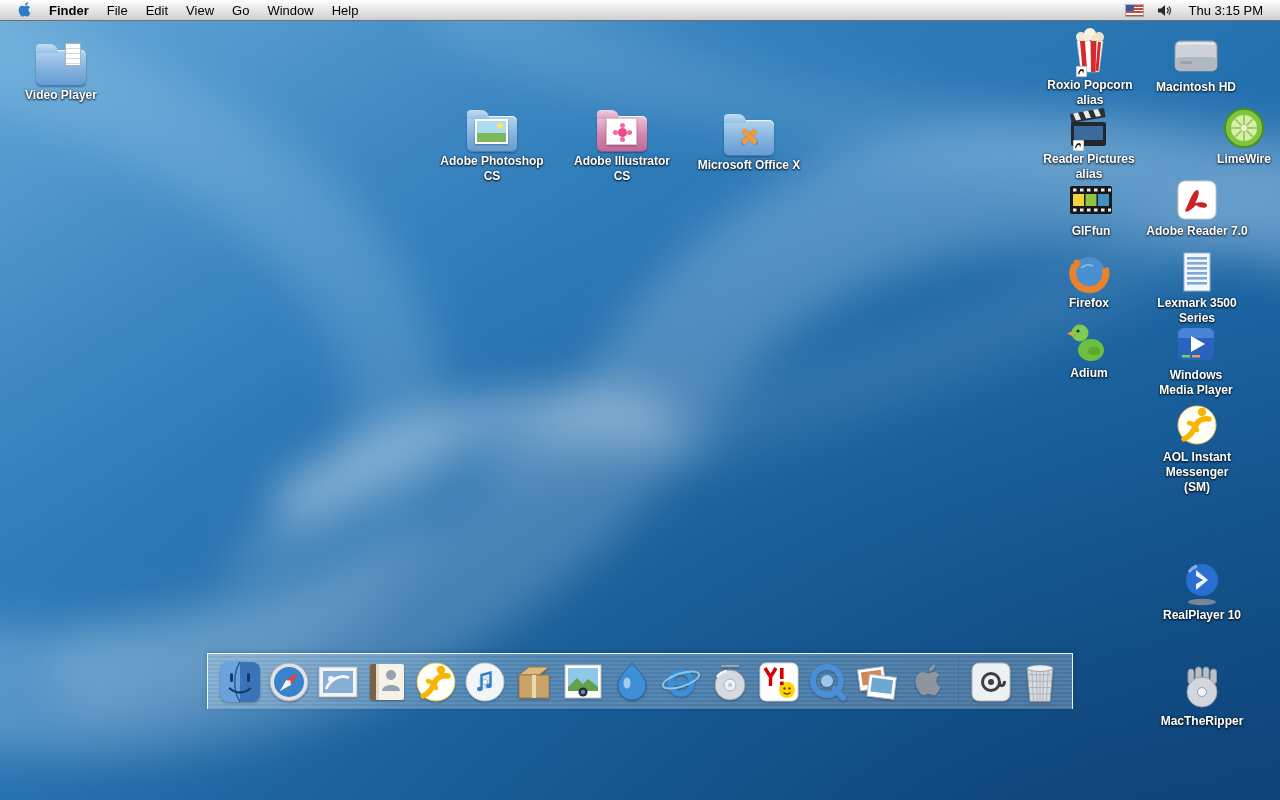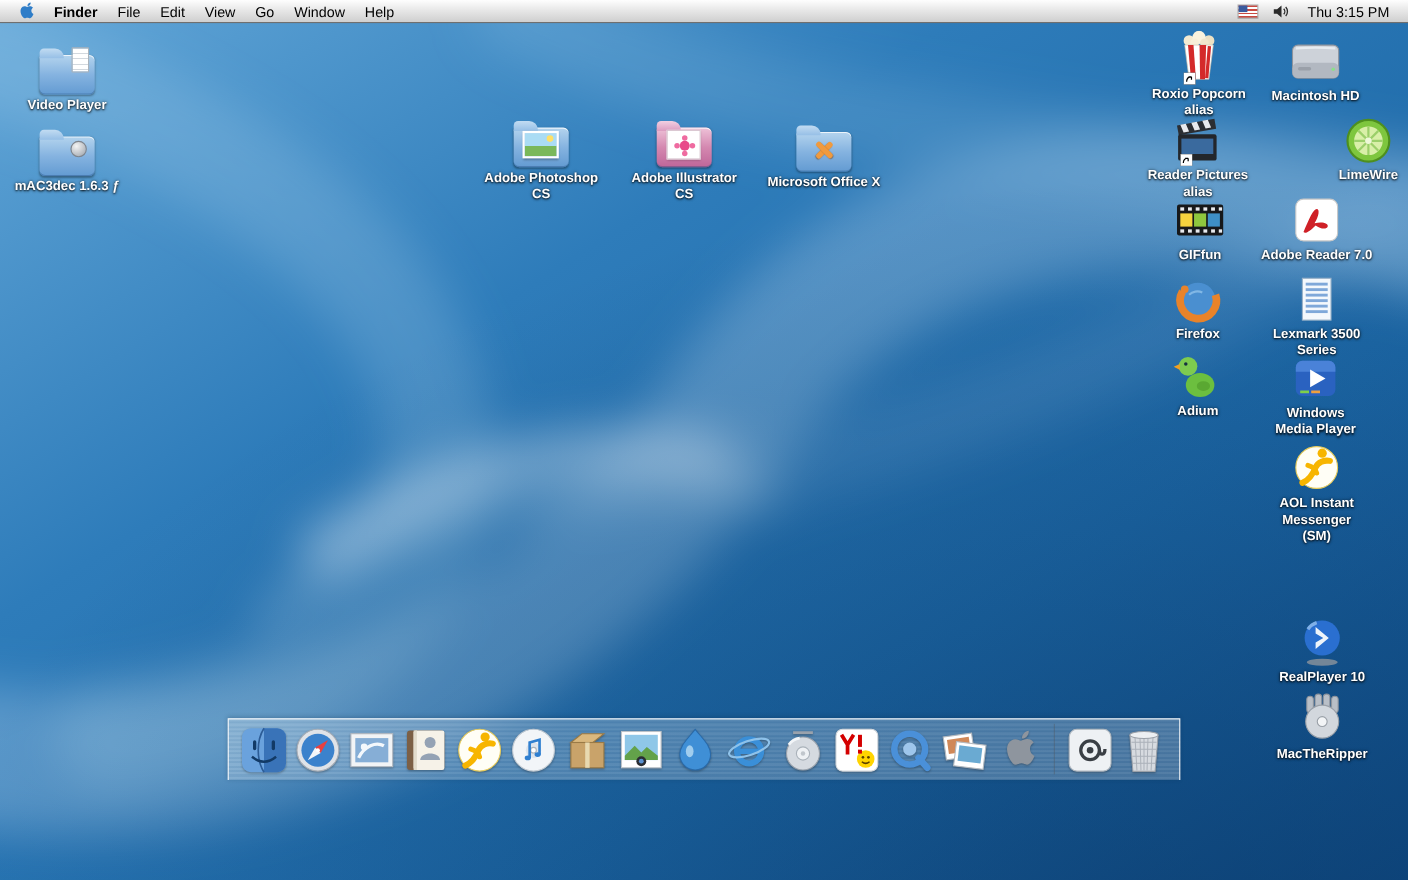--- a/index.html
+++ b/index.html
@@ -102,28 +102,20 @@
   </div>
 
   <div class="dicon" style="left:61px;top:36px">
     <div class="art">
         <div class="folder">
           <span class="ov-doc"></span>
         </div>
       </div>
     <div class="lbl">Video Player</div>
   </div>
-  <div class="dicon" style="left:61px;top:110px">
-    <div class="art">
-        <div class="folder">
-          <span class="ov-gadget"></span>
-        </div>
-      </div>
-    <div class="lbl">mAC3dec 1.6.3 ƒ</div>
-  </div>
   <div class="dicon" style="left:492px;top:102px">
     <div class="art">
         <div class="folder">
           <span class="ov-photo"></span>
         </div>
       </div>
     <div class="lbl">Adobe Photoshop CS</div>
   </div>
   <div class="dicon" style="left:622px;top:102px">
     <div class="art">
@@ -302,21 +294,21 @@
     <div class="art">
       <svg width="44" height="46" viewBox="0 0 44 46">
           <ellipse cx="22" cy="42" rx="14" ry="3.2" fill="#8d939c" opacity=".8"></ellipse>
           <circle cx="22" cy="20" r="16" fill="#2a6fd0"></circle>
           <path d="M16 10l12 10-12 10v-6l7-4-7-4z" fill="#eef4fa"></path>
           <path d="M9 12a16 16 0 0 1 8-6" stroke="#7fb0e8" stroke-width="3" fill="none"></path>
         </svg>
     </div>
     <div class="lbl">RealPlayer 10</div>
   </div>
-  <div class="dicon" style="left:1202px;top:626px">
+  <div class="dicon" style="left:1202px;top:662px">
     <div class="art">
       <svg width="44" height="48" viewBox="0 0 44 48">
           <g fill="#b9bfc7" stroke="#8d939c">
             <rect x="8" y="5" width="6" height="15" rx="3"></rect>
             <rect x="15.5" y="3" width="6" height="17" rx="3"></rect>
             <rect x="23" y="3" width="6" height="17" rx="3"></rect>
             <rect x="30.5" y="5" width="6" height="15" rx="3"></rect>
           </g>
           <circle cx="22" cy="28" r="15" fill="#d2d7dd" stroke="#9aa0a8"></circle>
           <circle cx="22" cy="28" r="4.5" fill="#f2f4f6" stroke="#9aa0a8"></circle>

